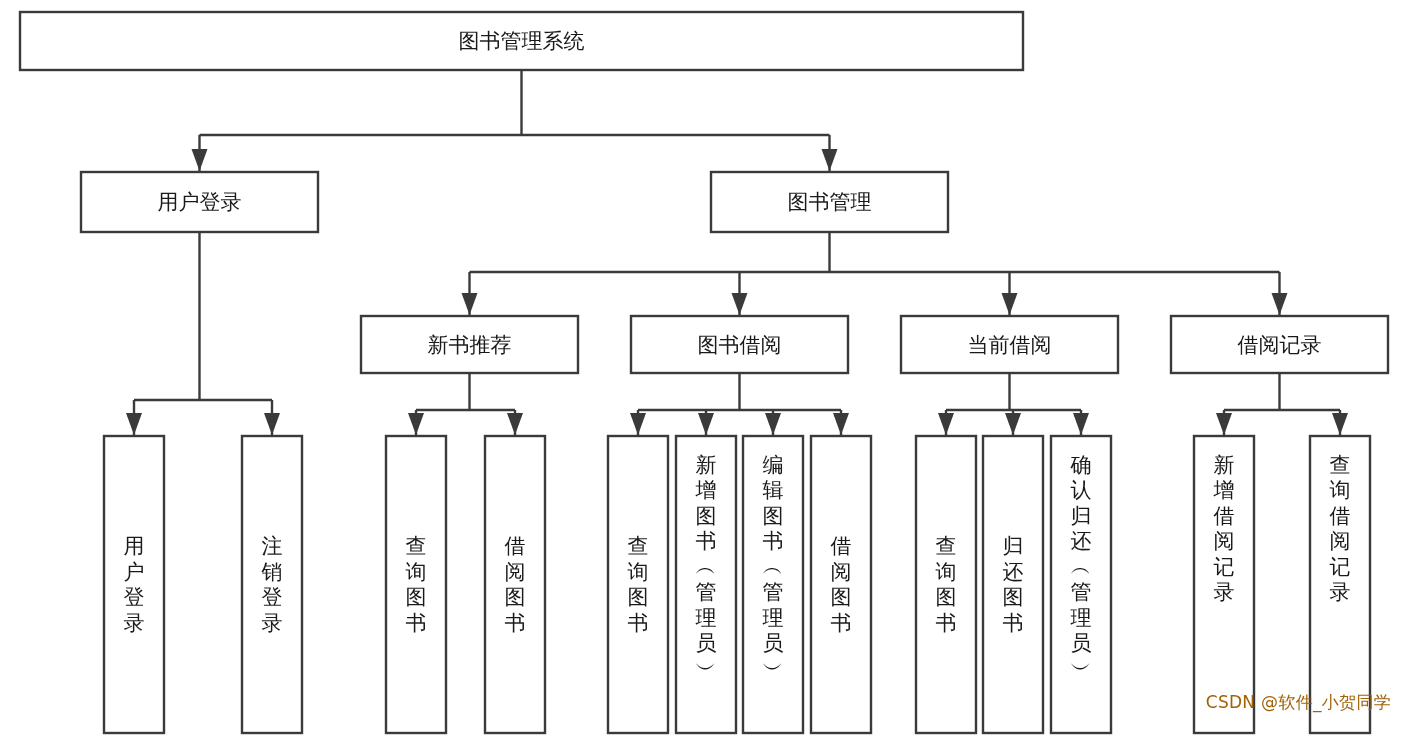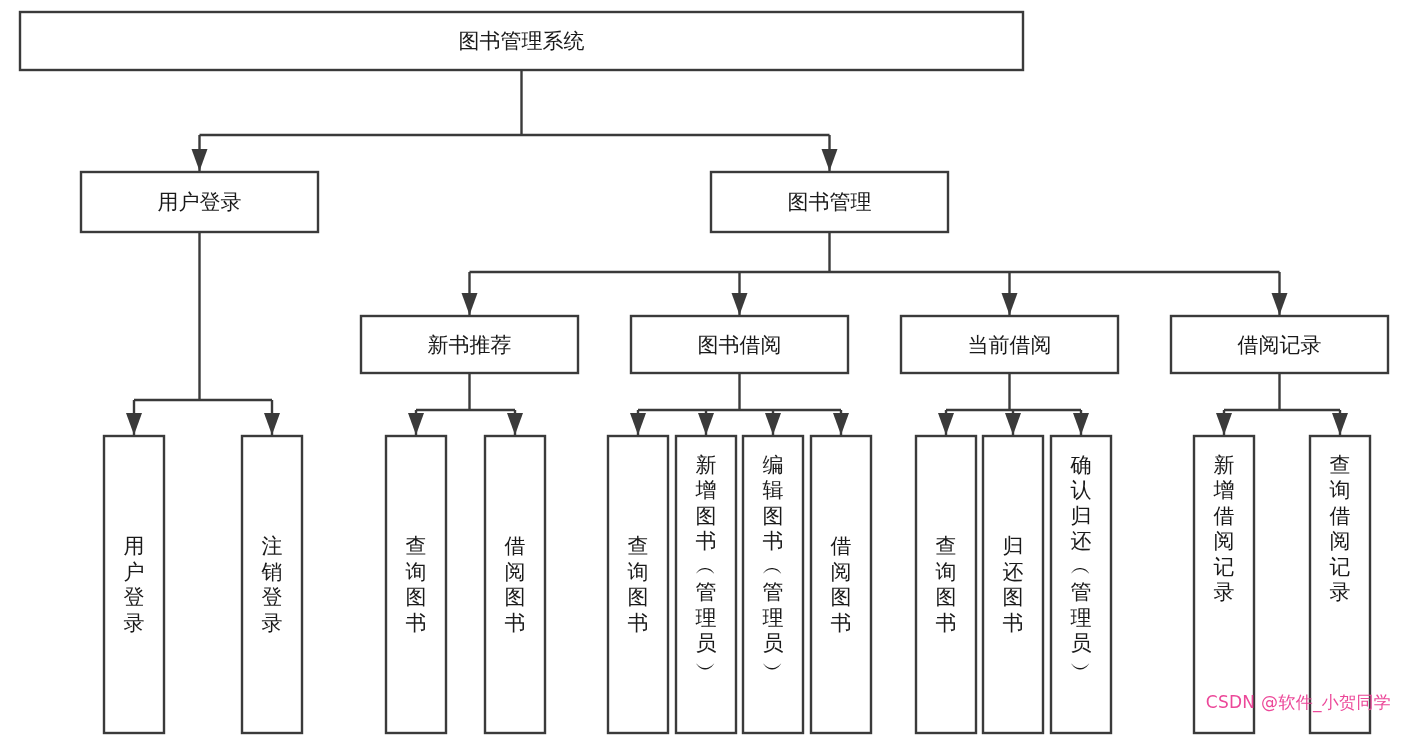--- a/index.html
+++ b/index.html
@@ -54,21 +54,21 @@
     font-size: 21px;
     fill: #1a1a1a;
     text-anchor: middle;
   }
   .watermark {
     position: absolute;
     right: 14px;
     bottom: 6px;
     font-family: "DejaVu Sans", "Liberation Sans", sans-serif;
     font-size: 17px;
-    color: #ec4899;
+    color: #a16207;
     white-space: nowrap;
     letter-spacing: 0.3px;
     user-select: none;
   }
 </style>
 </head>
 <body>
 
 <div id="diagram-root">
   <svg id="tree-svg" viewBox="0 0 1405 747">

